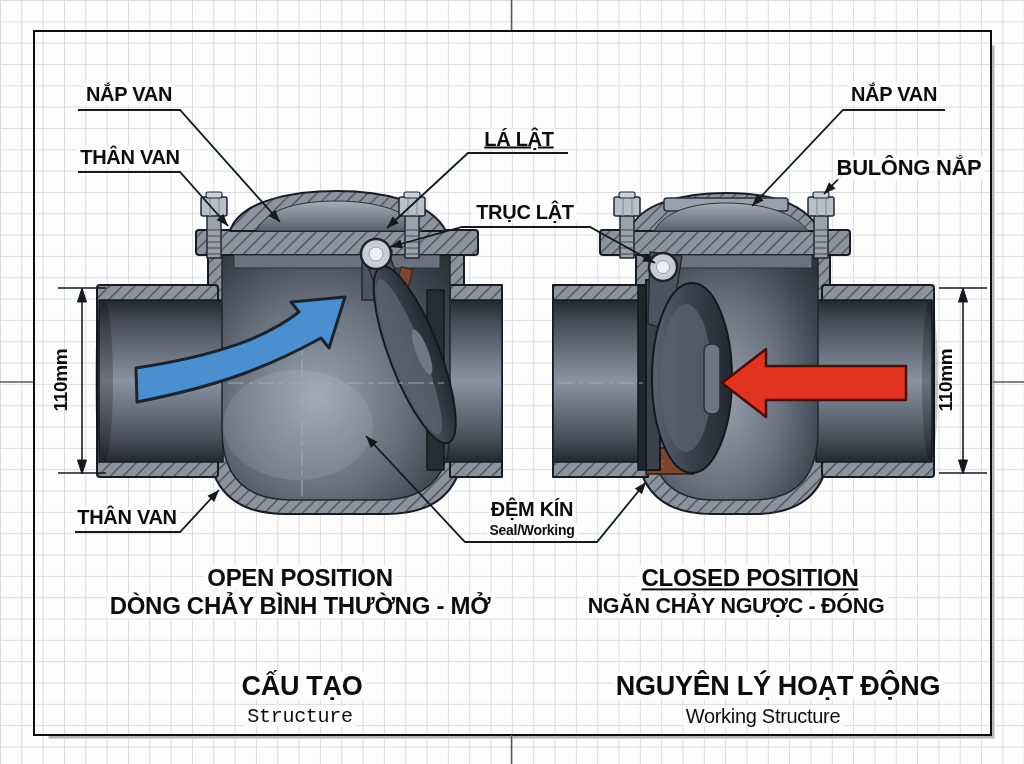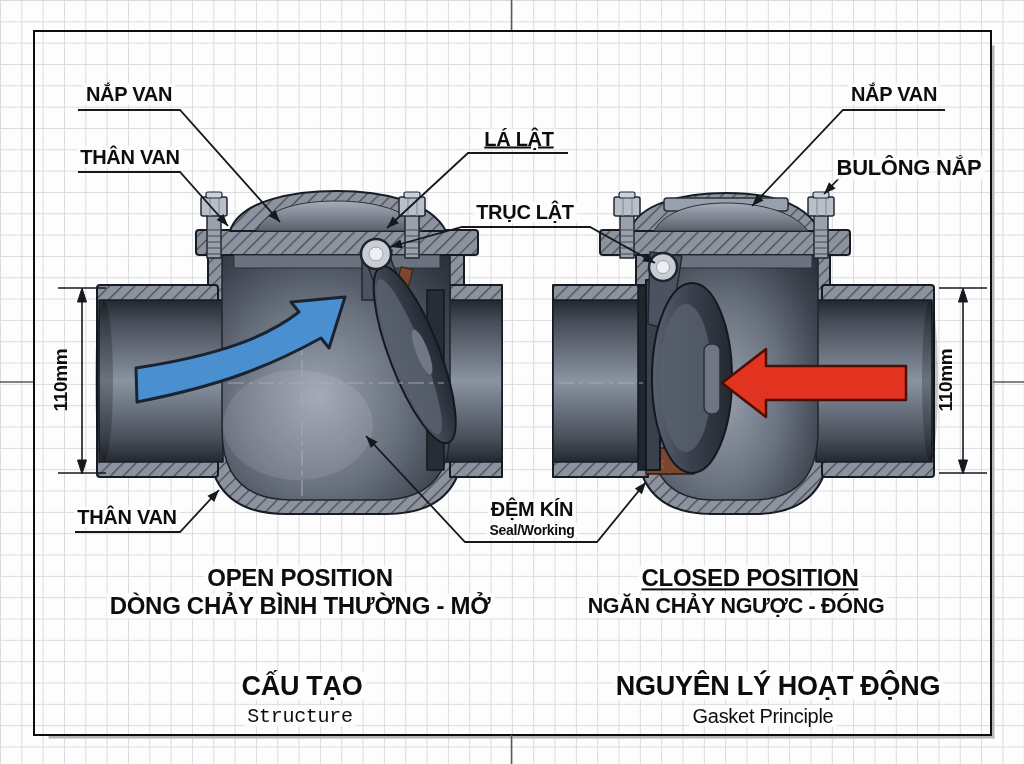--- a/index.html
+++ b/index.html
@@ -217,13 +217,13 @@
 <div class="lbl rot" style="left:946px;top:380px;font-size:19px;">110mm</div>
 
 <div class="lbl" style="left:300px;top:578px;font-size:24px;">OPEN POSITION</div>
 <div class="lbl" style="left:300px;top:606px;font-size:24px;">DÒNG CHẢY BÌNH THƯỜNG - MỞ</div>
 <div class="lbl" style="left:750px;top:578px;font-size:24px;text-decoration:underline;">CLOSED POSITION</div>
 <div class="lbl" style="left:736px;top:606px;font-size:21.5px;">NGĂN CHẢY NGƯỢC - ĐÓNG</div>
 
 <div class="lbl" style="left:302px;top:686px;font-size:27px;">CẤU TẠO</div>
 <div class="lbl plain" style="left:300px;top:716px;font-size:20px;font-family:Liberation Mono, monospace;">Structure</div>
 <div class="lbl" style="left:763px;top:686px;font-size:27px;margin-left:15px;">NGUYÊN LÝ HOẠT ĐỘNG</div>
-<div class="lbl plain" style="left:763px;top:716px;font-size:20px;">Gasket Principle</div>
+<div class="lbl plain" style="left:763px;top:716px;font-size:20px;">Working Structure</div>
 
 </body></html>

